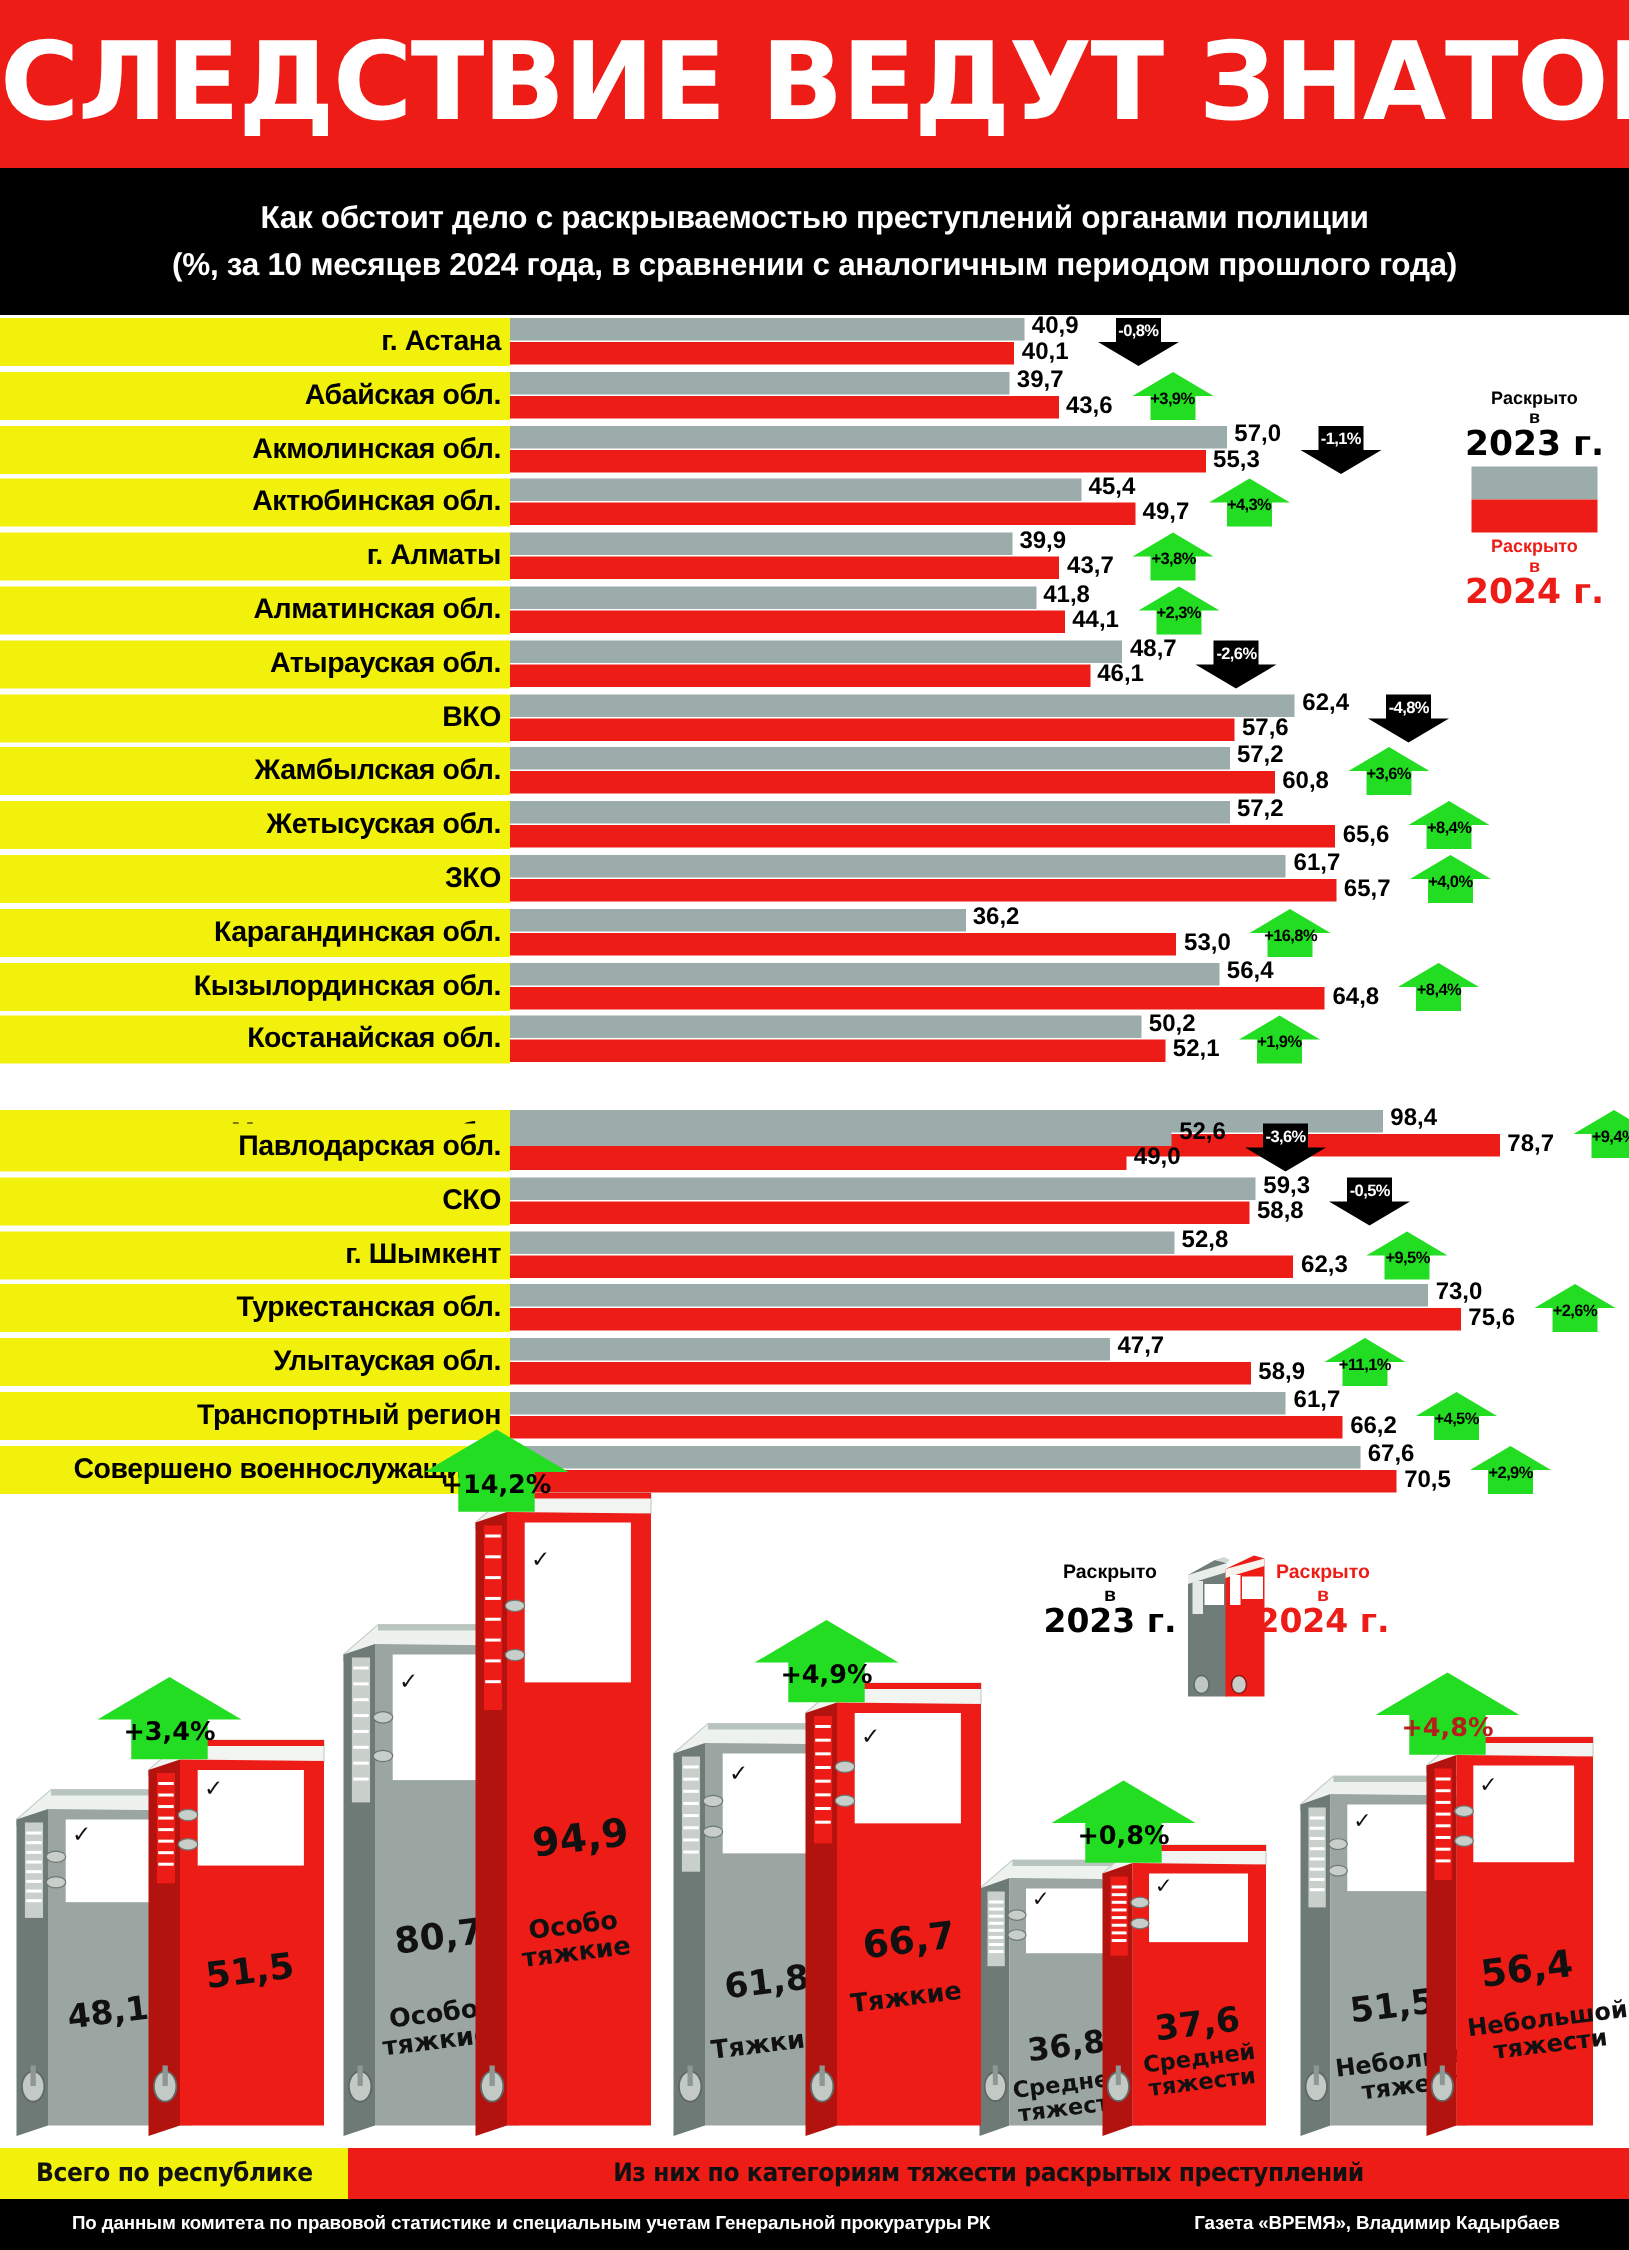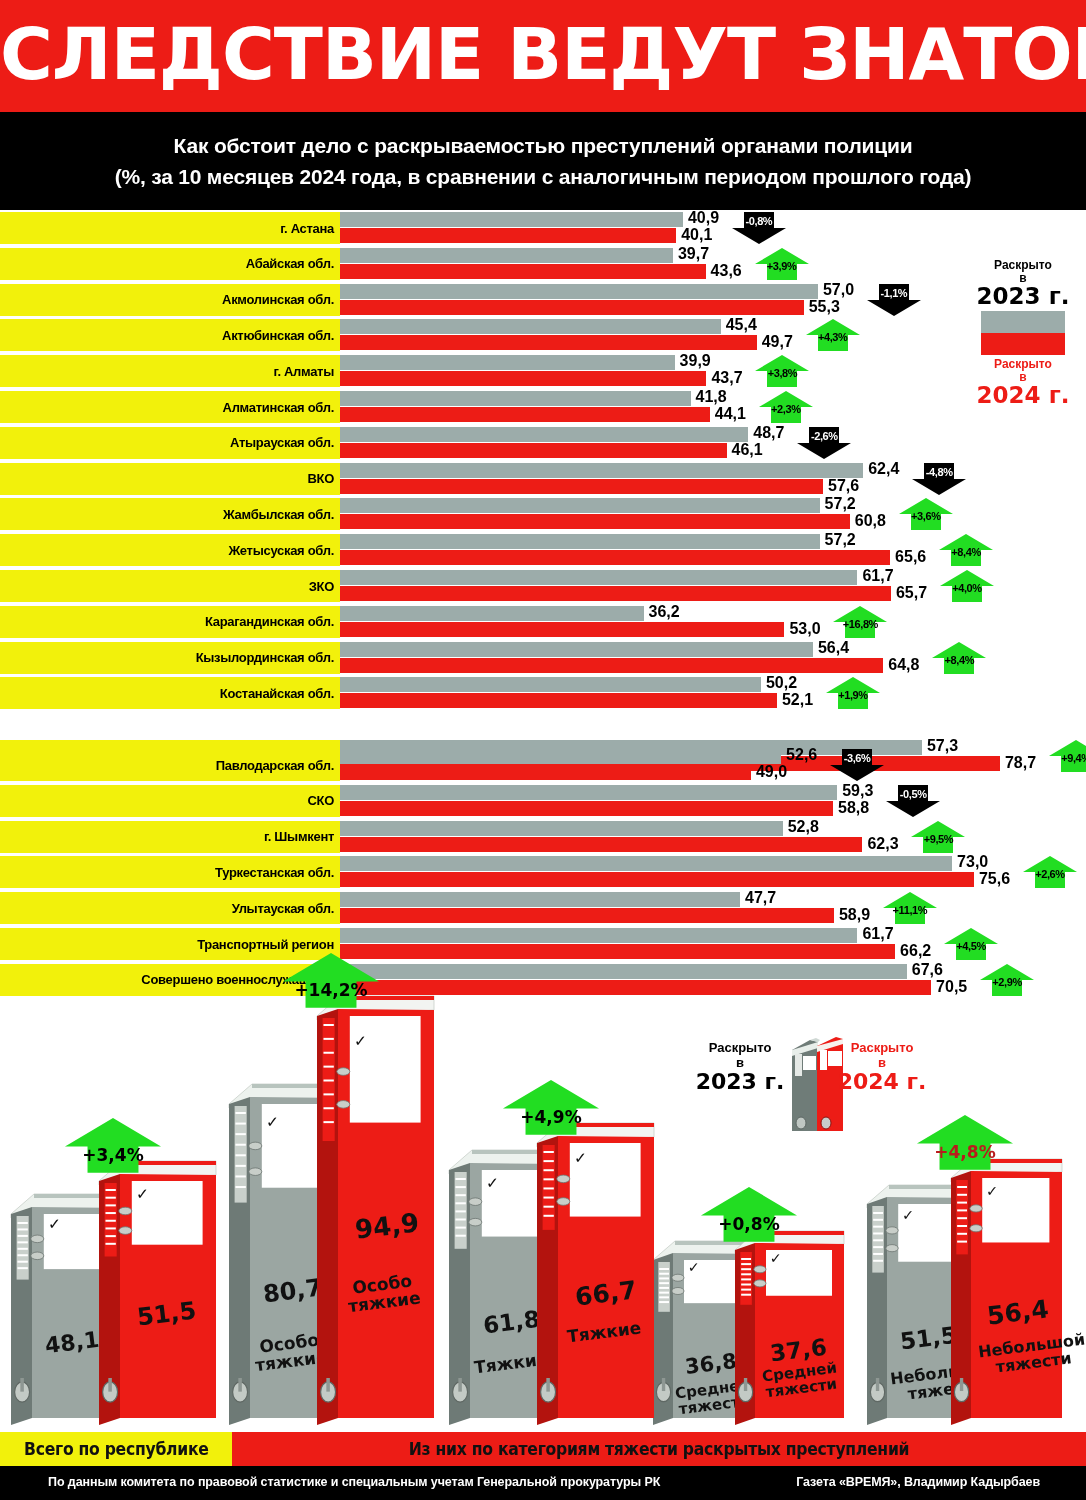--- a/index.html
+++ b/index.html
@@ -36,21 +36,21 @@
   }
 
   
   #chart-area {
     position:absolute; left:0; top:212px; width:1086px; height:790px;
   }
   .bar-row { position:absolute; left:0; width:1086px; height:32px; }
   .row-label {
     position:absolute; left:0; top:0; width:340px; height:32px;
     background:#F2F10B; color:#000;
-    font-size:13px; font-weight:700; letter-spacing:-0.3px;
+    font-size:19px; font-weight:700; letter-spacing:-0.3px;
     display:flex; align-items:center; justify-content:flex-end;
     padding-right:6px; white-space:nowrap;
   }
   .bar-grey, .bar-red {
     position:absolute; left:340px; height:15px;
   }
   .bar-grey { top:0px;  background:#9CACAA; }
   .bar-red  { top:16px; background:#ED1C16; }
   .val {
     position:absolute; font-size:16px; font-weight:700; color:#000;
@@ -328,21 +328,21 @@
         <svg class="arw" viewBox="0 0 56 34">
           <polygon points="28,1 55,17 43,17 43,33 13,33 13,17 1,17" fill="#22DD22"></polygon>
         </svg>
         <div class="txt">+1,9%</div>
       </div>
     </div>
     <div class="bar-row" style="top: 510px; margin-top: 18px;">
       <div class="row-label">Мангистауская обл.</div>
       <div class="bar-grey" style="width:581.9px"></div>
       <div class="bar-red" style="width:659.9px"></div>
-      <div class="val g" style="left:926.9px">57,3</div>
+      <div class="val g" style="left:926.9px">98,4</div>
       <div class="val r" style="left:1004.9px">78,7</div>
       <div class="badge up" style="left:1047.9px;top:-1px">
         <svg class="arw" viewBox="0 0 56 34">
           <polygon points="28,1 55,17 43,17 43,33 13,33 13,17 1,17" fill="#22DD22"></polygon>
         </svg>
         <div class="txt">+9,4%</div>
       </div>
     </div>
     <div class="bar-row" style="top: 537px;">
       <div class="row-label">Павлодарская обл.</div>

